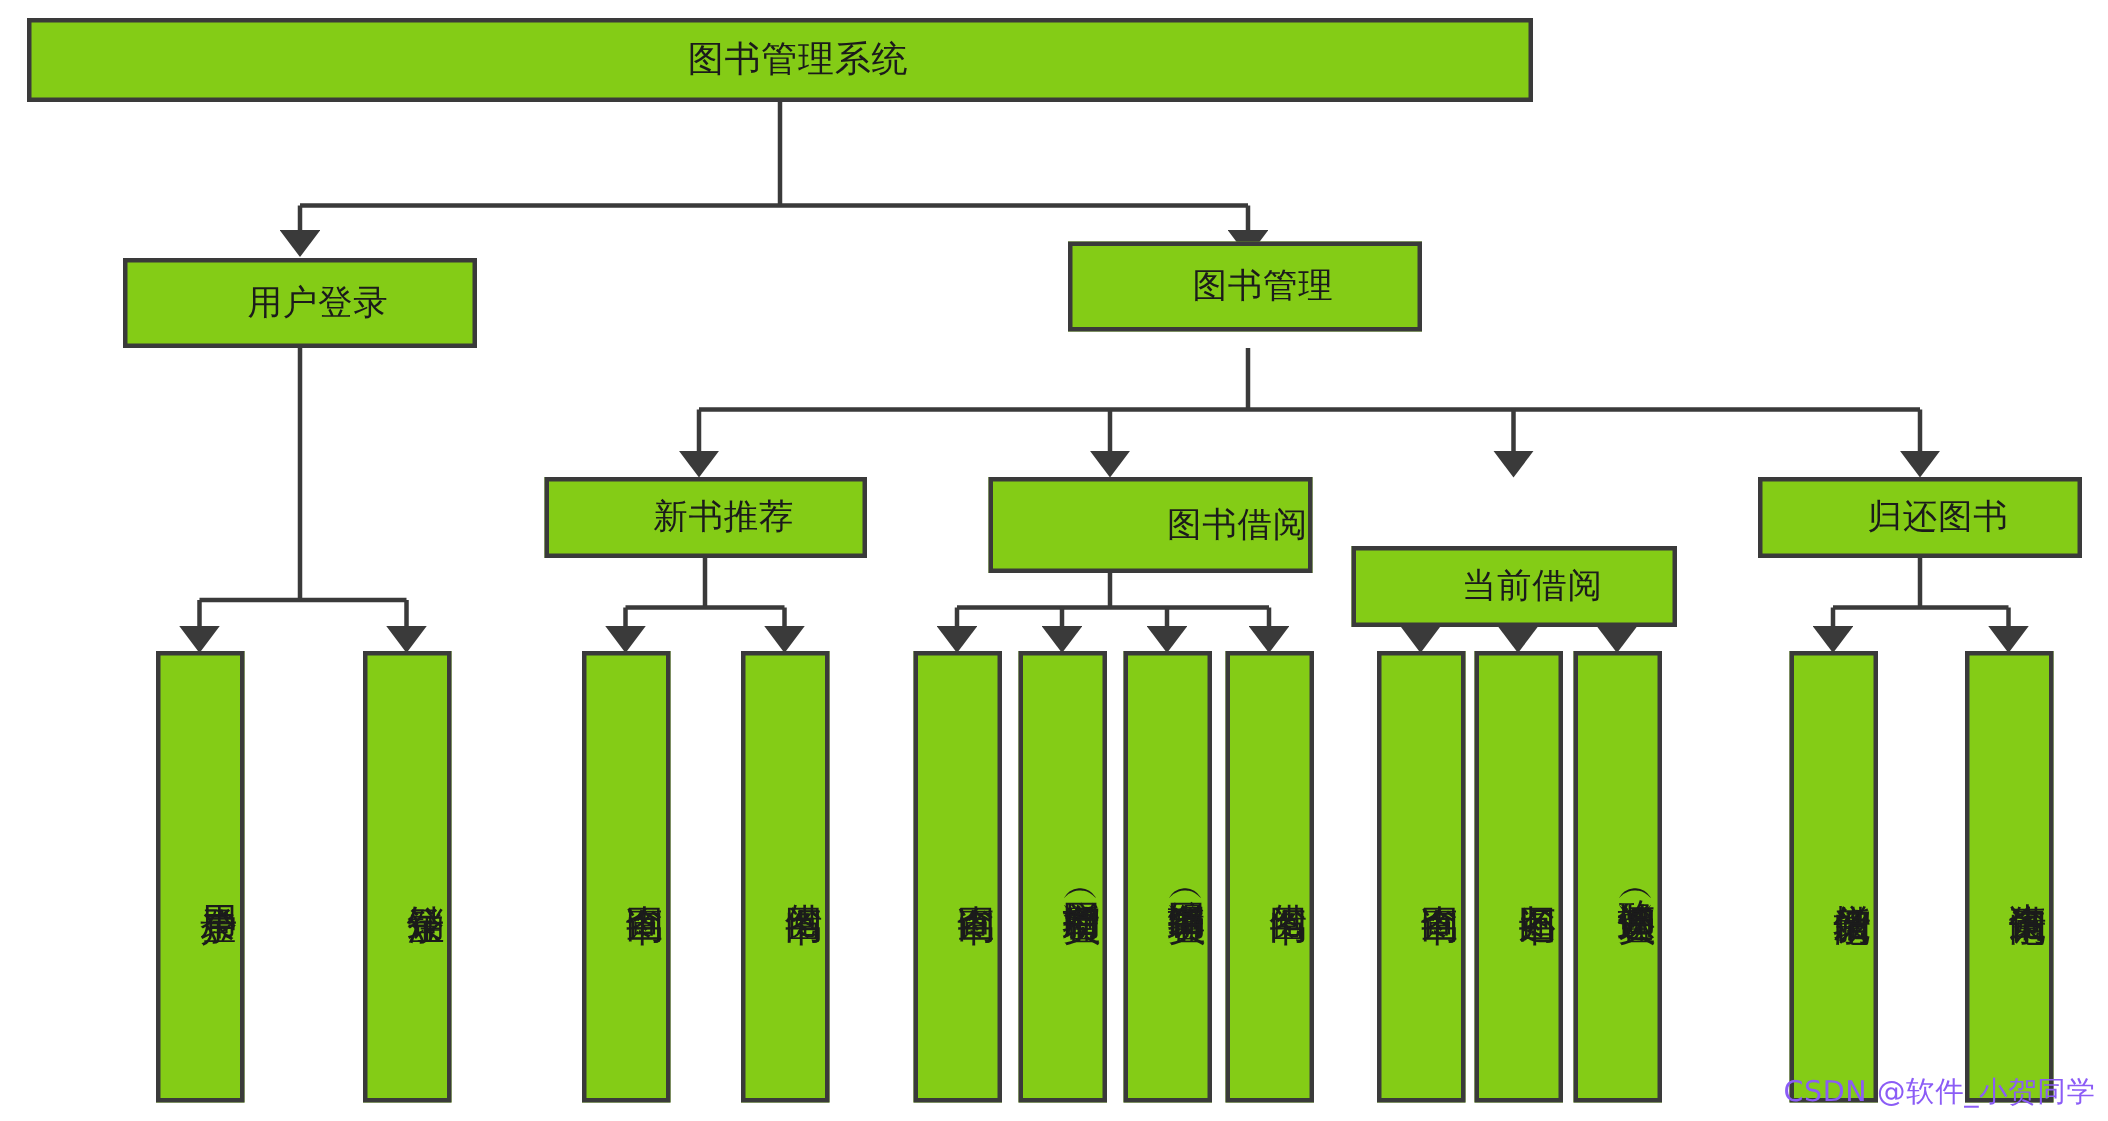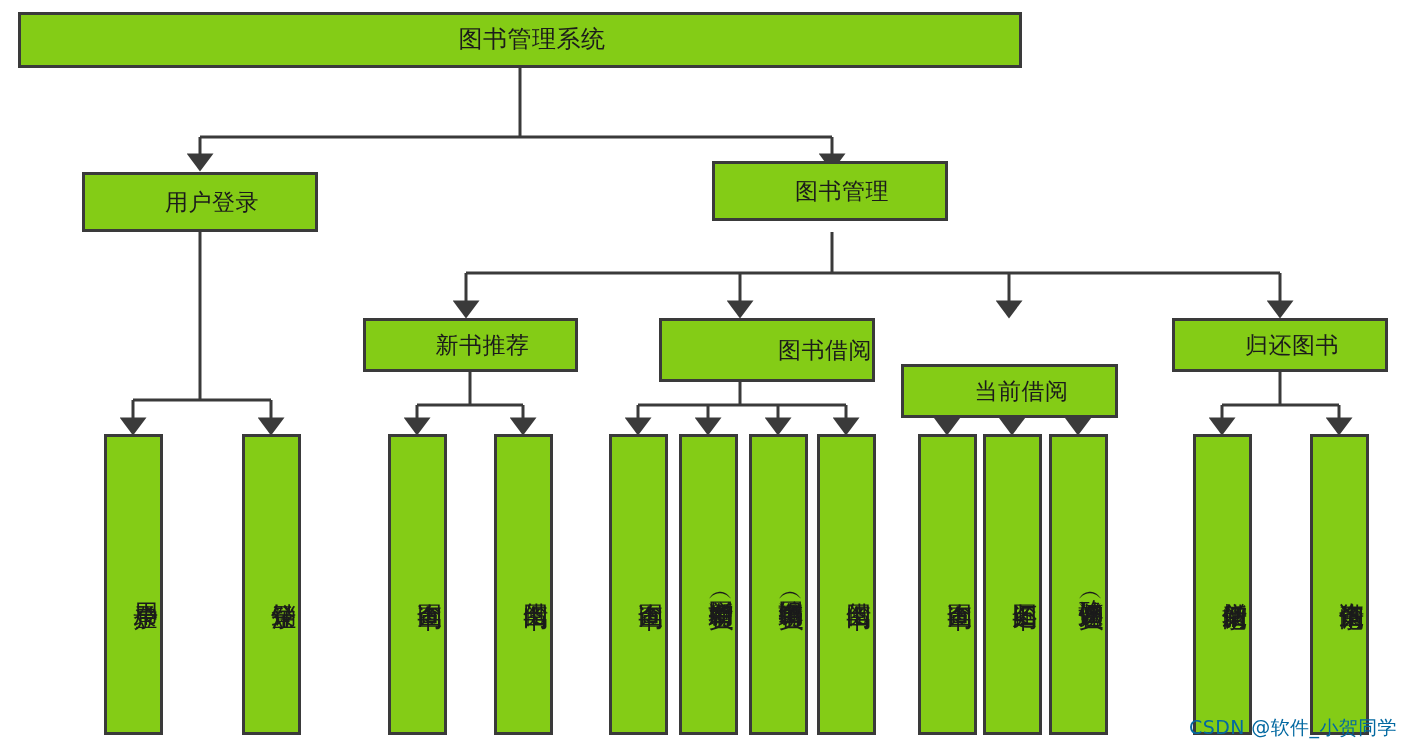--- a/index.html
+++ b/index.html
@@ -64,21 +64,21 @@
   }
   .node.vertical.tall-text .node-label {
     font-size: 25px;
     line-height: 1.12;
   }
   #watermark {
     position: absolute;
     right: 8px;
     bottom: 6px;
     font-size: 19px;
-    color: #0369a1;
+    color: #8b5cf6;
     letter-spacing: 0.4px;
     white-space: nowrap;
   }
 </style>
 </head>
 <body>
 
 <div id="diagram-root">
 
   <svg id="edge-layer" viewBox="0 0 1405 747" xmlns="http://www.w3.org/2000/svg">

